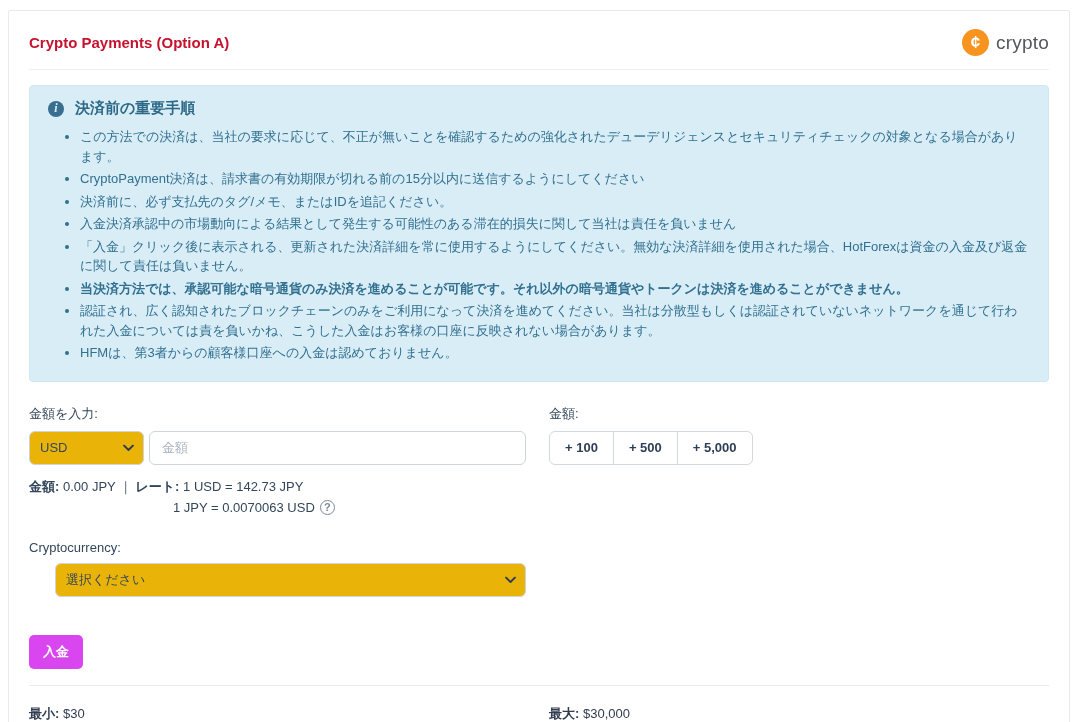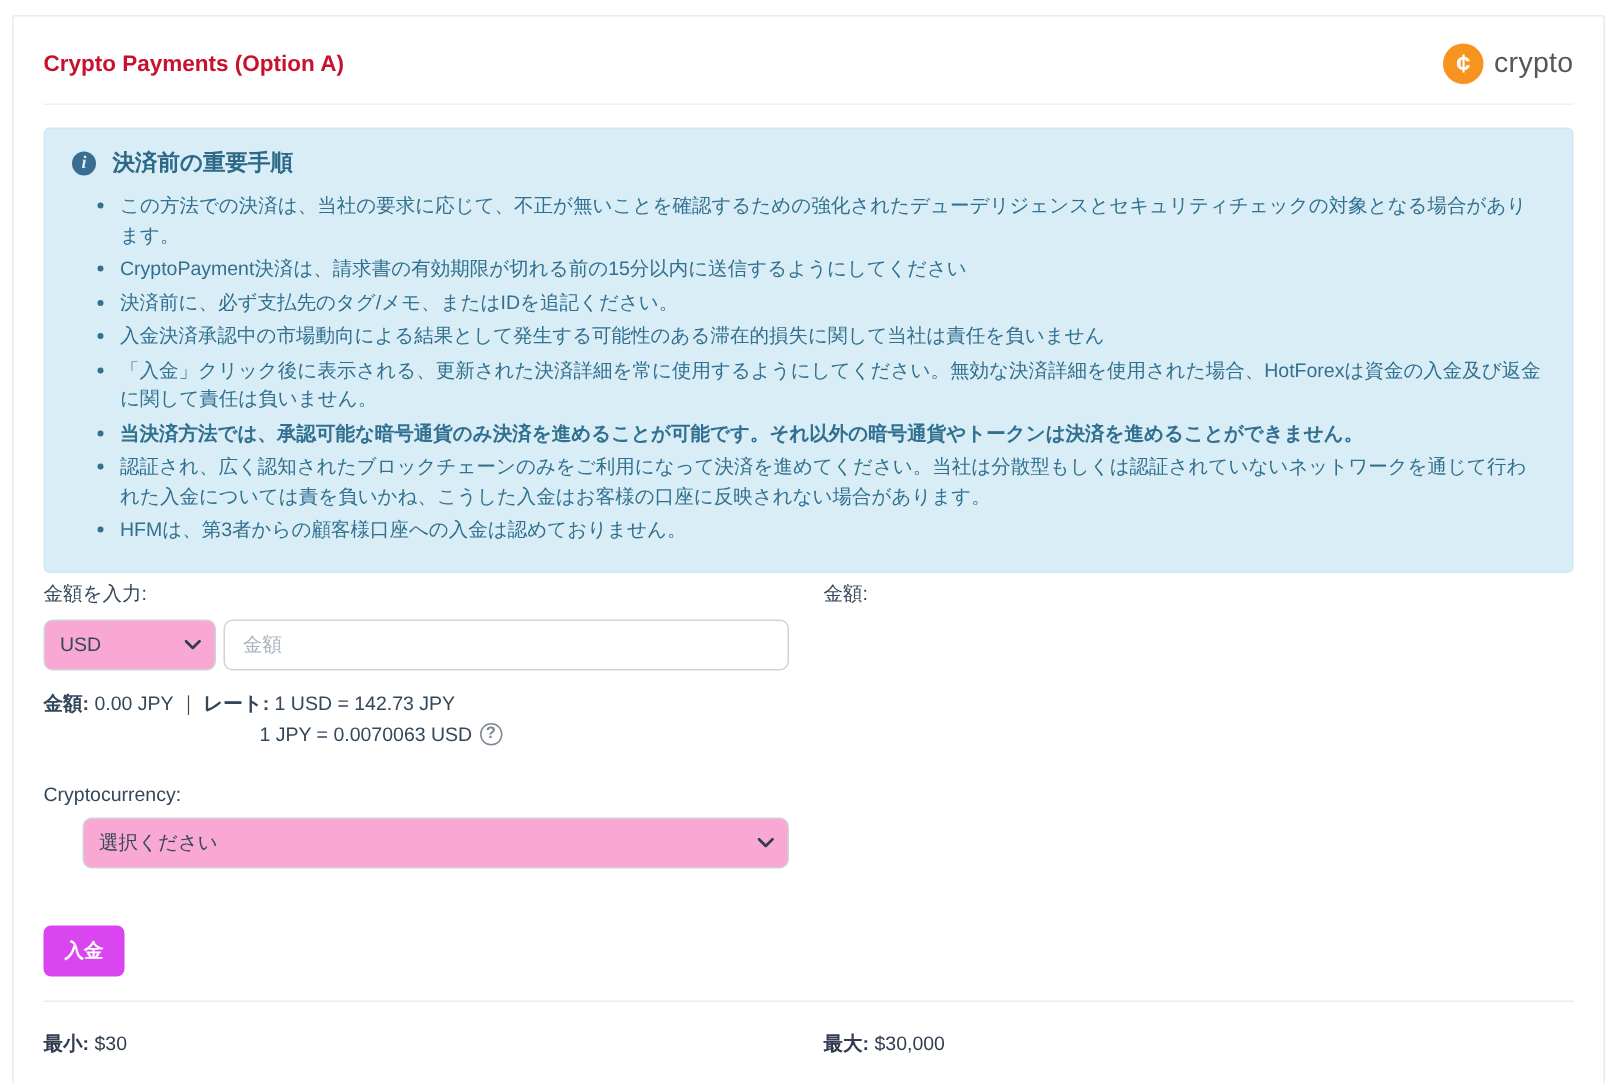--- a/index.html
+++ b/index.html
@@ -45,31 +45,31 @@
     font-size: 12px; font-weight: bold; font-style: italic;
     display: flex; align-items: center; justify-content: center;
     flex: none;
   }
   .notice-title { font-size: 15px; font-weight: bold; color: #2d6987; }
   .notice-list { margin: 9px 0 0 32px; font-size: 13px; line-height: 19.5px; }
   .notice-list li { margin-bottom: 3px; }
   .notice-list li.bold { font-weight: bold; }
 
   
-  .form-row { display: flex; margin-top: 5px; }
+  .form-row { display: flex; margin-top: 23px; }
   .col-left { width: 497px; margin-right: 23px; flex: none; }
   .col-right { width: 502px; flex: none; }
   .field-label { font-size: 13px; color: #33475b; margin-bottom: 8px; }
 
   .amount-row { display: flex; gap: 5px; }
   .select-wrap { position: relative; display: inline-block; }
   select.ctl {
     appearance: none; -webkit-appearance: none; -moz-appearance: none;
     height: 34px; border: 1px solid #ced4da; border-radius: 6px;
-    background: #f9a8d4; color: #33475b; font-size: 13px;
+    background: #eab308; color: #33475b; font-size: 13px;
     padding: 0 26px 0 10px; width: 100%;
     font-family: "Liberation Sans", "DejaVu Sans", sans-serif;
   }
   .select-currency { width: 115px; }
   .select-crypto-wrap { width: 497px; padding-left: 26px; }
   .select-crypto { height: 36px; }
   .chevron {
     position: absolute; right: 10px; top: 50%; transform: translateY(-50%);
     pointer-events: none; display: flex;
   }
@@ -175,20 +175,25 @@
         </div>
         <div class="rate-line2">
           <span>1 JPY = 0.0070063 USD</span>
           <span class="help-icon">?</span>
         </div>
       </div>
     </div>
 
     <div class="col-right">
       <div class="field-label">金額:</div>
+      <div class="quick-group">
+        <button class="quick-btn">+ 100</button>
+        <button class="quick-btn">+ 500</button>
+        <button class="quick-btn">+ 5,000</button>
+      </div>
     </div>
   </div>
 
   <div class="crypto-section">
     <div class="field-label">Cryptocurrency:</div>
     <span class="select-wrap select-crypto-wrap">
       <select class="ctl select-crypto">
         <option>選択ください</option>
       </select>
       <span class="chevron">

